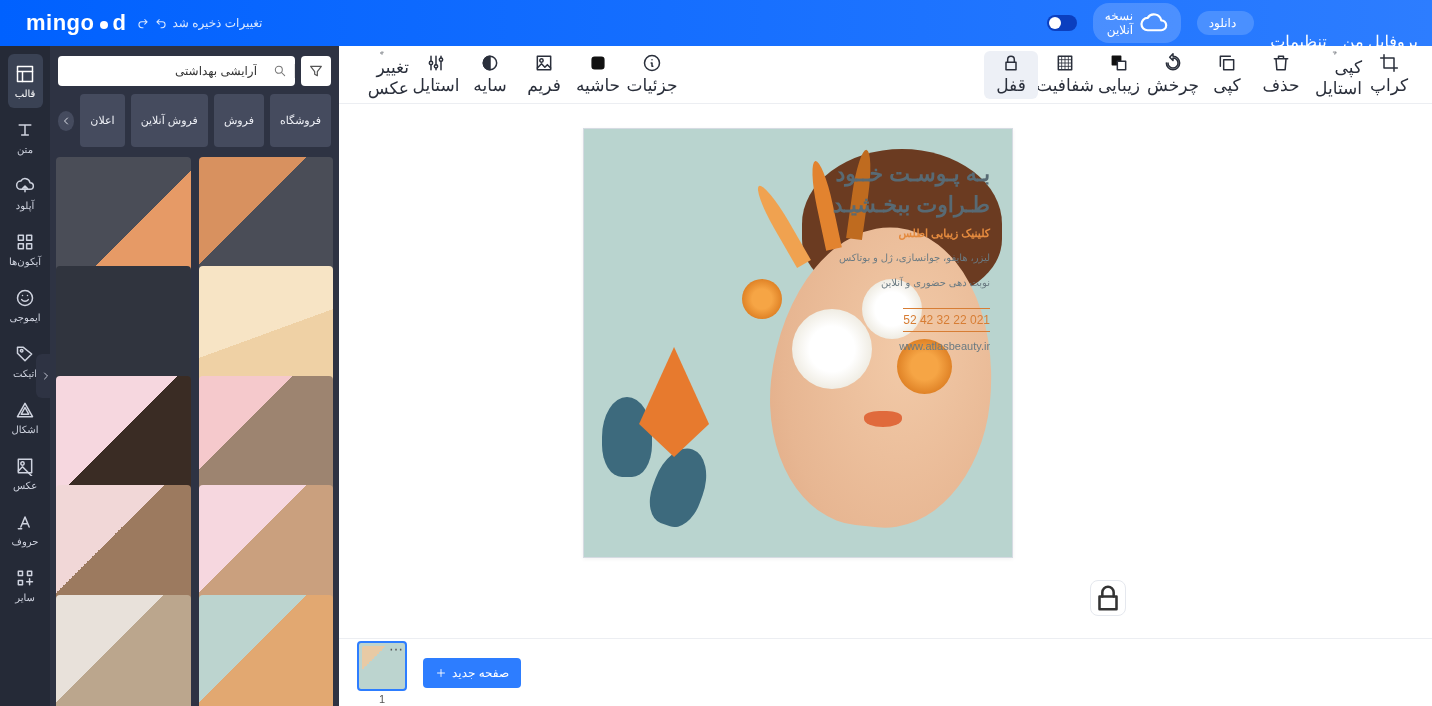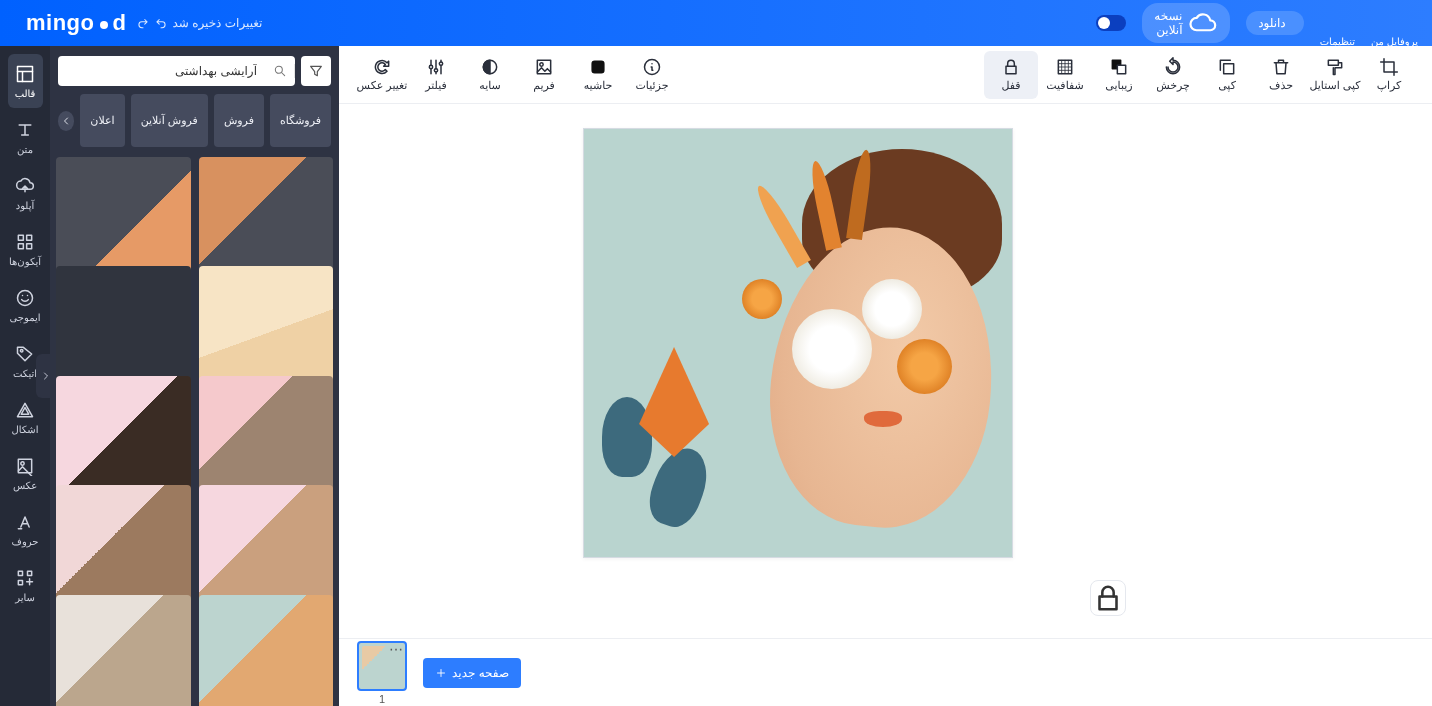--- a/index.html
+++ b/index.html
@@ -17,21 +17,21 @@
 .logo { font-size: 22px; font-weight: 700; letter-spacing: .5px; display:flex; align-items:center; gap:4px; margin-left: 12px;}
 .logo .dot { width:8px;height:8px;border-radius:50%;background:#fff;display:inline-block;margin:0 1px; position:relative; top:2px;}
 .save-status { font-size: 12px; opacity:.85; margin-left:10px; display:flex; align-items:center; gap:4px;}
 .save-status svg { width:14px;height:14px; }
 .spacer { flex:1; }
 .hdr-right { display:flex; align-items:center; gap:16px; font-size:13px;}
 .toggle-switch { width:30px;height:16px;border-radius:9px;background:#0b3fbf;position:relative;display:inline-block;cursor:pointer;}
 .toggle-switch::after{content:"";position:absolute;top:2px;left:2px;width:12px;height:12px;border-radius:50%;background:#fff;}
 .pill { background:rgba(255,255,255,.18); padding:5px 12px; border-radius:16px; display:flex;align-items:center;gap:6px;cursor:pointer; font-size:12px;}
 .pill.solid { background:#4a90ff;text-align:center; }
-.hdr-link { cursor:pointer; font-size:10px;margin-top:36px; }
+.hdr-link { cursor:pointer; font-size:16px;margin-top:36px; }
 
 
 .app-body { position:absolute; top:46px; bottom:0; left:0; right:0; display:flex; flex-direction:row; }
 
 
 .rail { width:50px; background:#252a37; display:flex; flex-direction:column; align-items:center; padding-top:8px; gap:2px;}
 .rail-item { width:35px;height:54px;display:flex;flex-direction:column;align-items:center;justify-content:center;color:#cfd3df;font-size:10px;gap:4px;border-radius:6px;cursor:pointer;}
 .rail-item.active { background:#3a4254; color:#fff;}
 .rail-item svg { width:20px;height:20px; }
 
@@ -47,21 +47,21 @@
 .chip.scroll { width:20px;height:20px;padding:0;display:flex;align-items:center;justify-content:center;border-radius:50%;}
 .templates-grid { flex:1; overflow-y:auto; padding:6px 6px 10px 6px; display:grid; grid-template-columns:1fr 1fr; gap:8px;}
 .tmpl { aspect-ratio:1/1; border-radius:4px; background:#394055; position:relative; overflow:hidden; cursor:pointer; display:flex;align-items:center;justify-content:center;}
 .panel-collapse { position:absolute; left:-14px; top:50%; transform:translateY(-50%); width:20px;height:44px; background:#2e3343; border-radius:6px 0 0 6px; display:flex;align-items:center;justify-content:center;color:#cfd3df;cursor:pointer;}
 .th-badge { position:absolute; bottom:6px; right:6px; font-size:8px; color:#fff; background:rgba(0,0,0,.4); padding:2px 5px; border-radius:3px;}
 
 
 .editor { flex:1; display:flex; flex-direction:column; background:#fff;}
 .toolbar { height:58px; border-bottom:1px solid #eceef2; display:flex; align-items:center; padding:0 16px; gap:4px;}
 .tb-group { display:flex; gap:0px;}
-.tb-item { width:54px; height:48px; display:flex;flex-direction:column;align-items:center;justify-content:center; gap:2px; font-size:11px; color:#2a2f3b; border-radius:6px; cursor:pointer;}
+.tb-item { width:54px; height:48px; display:flex;flex-direction:column;align-items:center;justify-content:center; gap:2px; font-size:17px; color:#2a2f3b; border-radius:6px; cursor:pointer;}
 .tb-item svg { width:20px;height:20px; stroke:#2a2f3b;}
 .tb-item.active { background:#edf0f6;margin-left:36px;}
 .tb-item.bold svg rect { fill:#111; stroke:#111;}
 .tb-spacer { flex:1;}
 .canvas-area { flex:1; position:relative; overflow:hidden; background:#fff;}
 .design-board { position:absolute; top:24px; left:42%; transform:translateX(-50%); width:430px; height:430px; background:#b9d4cf; border:1px solid #d5dbe2; box-shadow:0 1px 4px rgba(0,0,0,.06);}
 .lock-floating { position:absolute; right:306px; bottom:-2px; transform:translateY(-100%); background:#fff; border:1px solid #e5e8ee; width:36px;height:36px;border-radius:8px;display:flex;align-items:center;justify-content:center;color:#333;cursor:pointer; top: 512px;}
 .canvas-text { position:absolute; top:30px; right:22px; direction:rtl; text-align:right; color:#586a74; }
 .canvas-text h2 { font-size:22px; font-weight:700; line-height:1.4; letter-spacing:2px;}
 .canvas-text .sub { font-size:11px; color:#e48a3e; margin-top:6px; font-weight:600;}
@@ -248,21 +248,21 @@
             </svg>
           <span>سایه</span>
         </div>
         <div class="tb-item">
           <svg viewBox="0 0 24 24">
               <path d="M6 4v6m0 4v6m6-16v10m0 4v2m6-16v2m0 4v10"></path>
               <circle cx="6" cy="12" r="2"></circle>
               <circle cx="12" cy="16" r="2"></circle>
               <circle cx="18" cy="8" r="2"></circle>
             </svg>
-          <span>فیلتر</span>
+          <span>استایل</span>
         </div>
         <div class="tb-item">
           <svg viewBox="0 0 24 24">
               <path d="M4 12a8 8 0 0114-5l2-2v6h-6l2-2a5 5 0 100 6l2 2a8 8 0 01-14-5z"></path>
             </svg>
           <span>تغییر عکس</span>
         </div>
       </div>
     </div>
 
@@ -276,20 +276,29 @@
             <div class="leaf l3"></div>
           <div class="flower f1"></div>
             <div class="flower f2"></div>
             <div class="flower f3"></div>
             <div class="flower f4"></div>
           <div class="blueleaf b1"></div>
             <div class="blueleaf b2"></div>
           <div class="orange-pet"></div>
           <div class="lips"></div>
         </div>
+        <div class="canvas-text">
+          <h2>بـه پـوسـت خــود</h2>
+          <h2>طـراوت ببخـشیـد</h2>
+          <div class="sub">کلینیک زیبایی اطلس</div>
+          <div class="desc">لیزر، هایفو، جوانسازی، ژل و بوتاکس</div>
+          <div class="desc">نوبت دهی حضوری و آنلاین</div>
+          <div class="phone">021 22 32 42 52</div>
+          <div class="url">www.atlasbeauty.ir</div>
+        </div>
       </div>
       <div class="lock-floating">
         <svg viewBox="0 0 24 24">
             <rect x="6" y="11" width="12" height="9"></rect>
             <path d="M8 11V8a4 4 0 018 0v3"></path>
           </svg>
       </div>
 
     </div>
 

